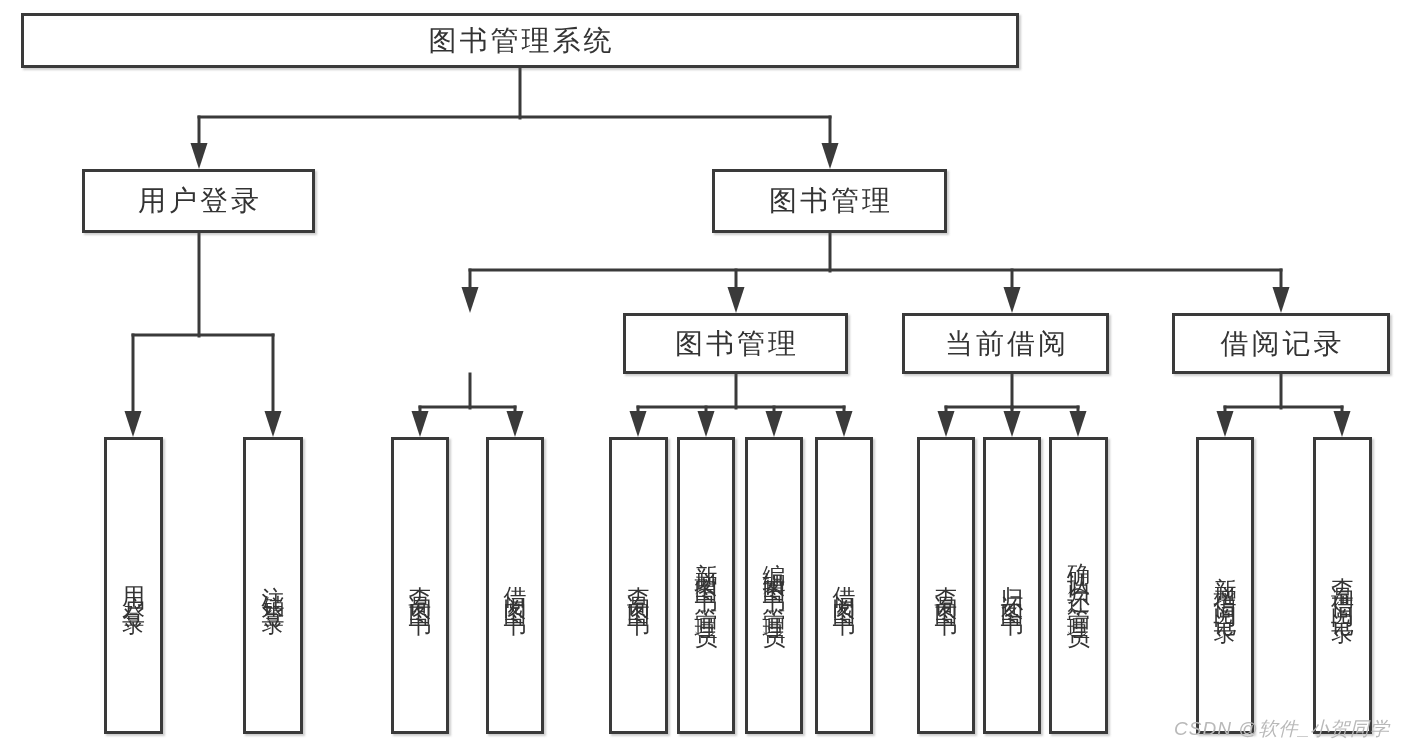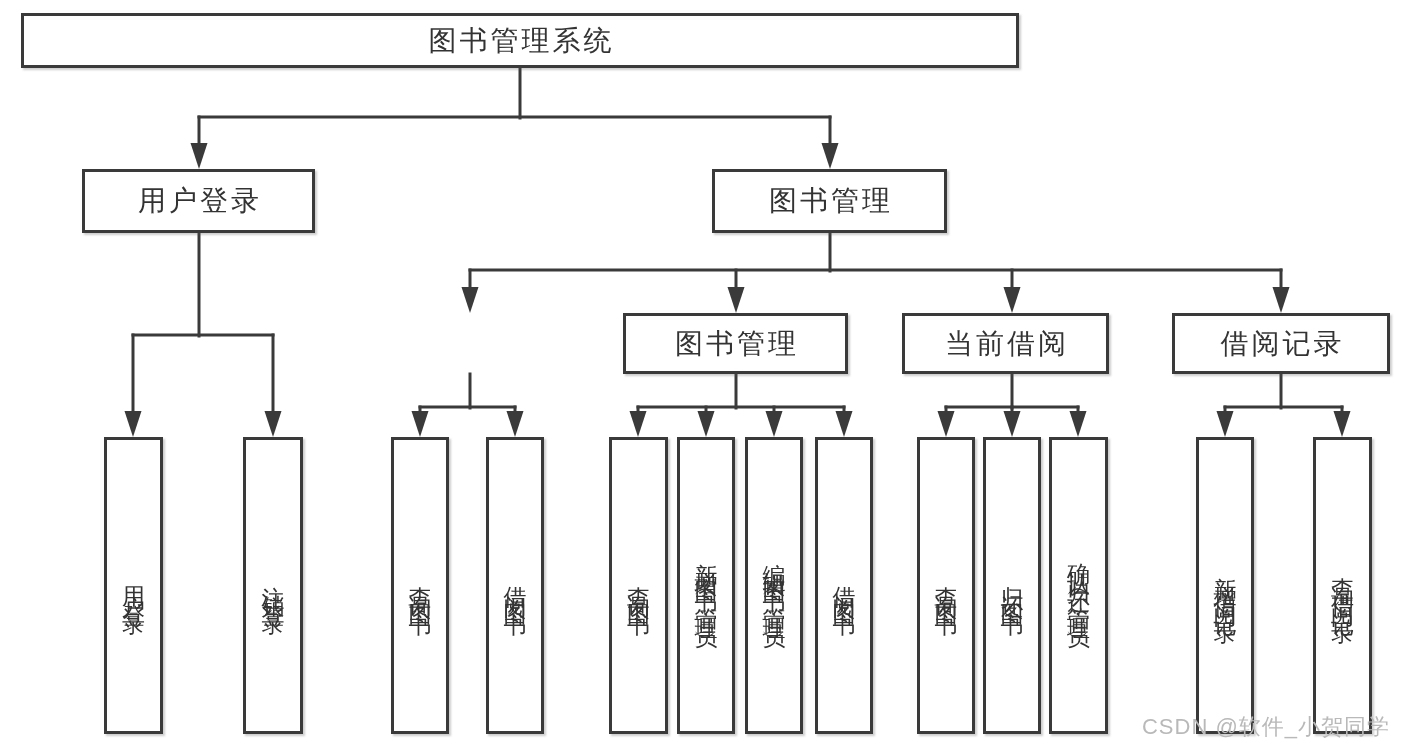--- a/index.html
+++ b/index.html
@@ -49,25 +49,26 @@
     writing-mode: vertical-rl;
     text-orientation: mixed;
     letter-spacing: 9px;
     line-height: 1;
     white-space: nowrap;
   }
   .watermark {
     position: absolute;
     right: 15px;
     bottom: 5px;
-    font-size: 22px;
+    font-size: 19px;
     letter-spacing: 1px;
     color: var(--watermark);
     white-space: nowrap;
     pointer-events: none;
+    font-style: italic;
   }
 </style>
 </head>
 <body>
 
 <div class="canvas">
 
   <svg class="connectors" viewBox="0 0 1405 747">
 
     <g>

